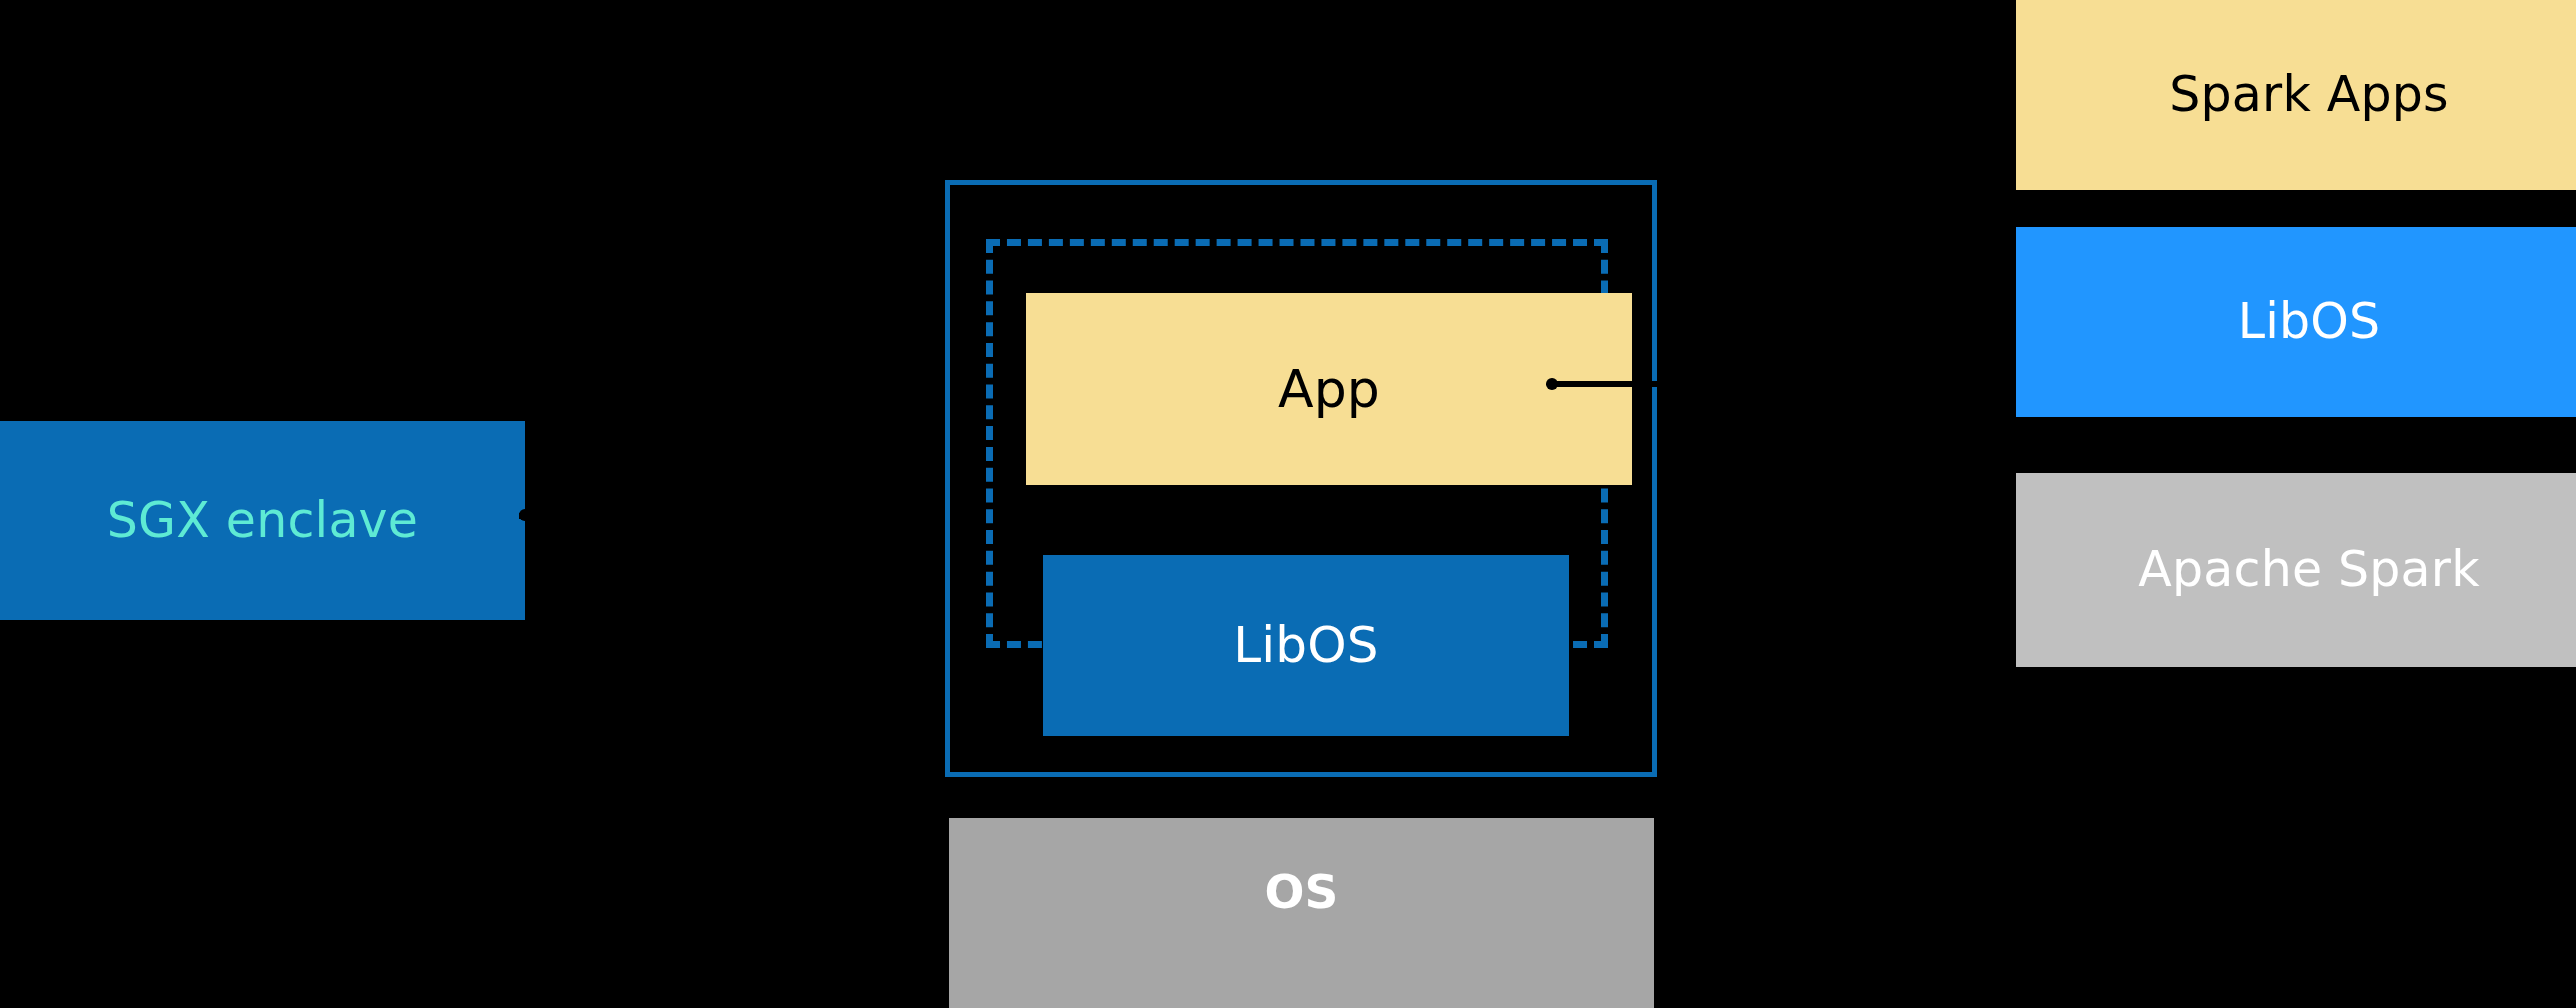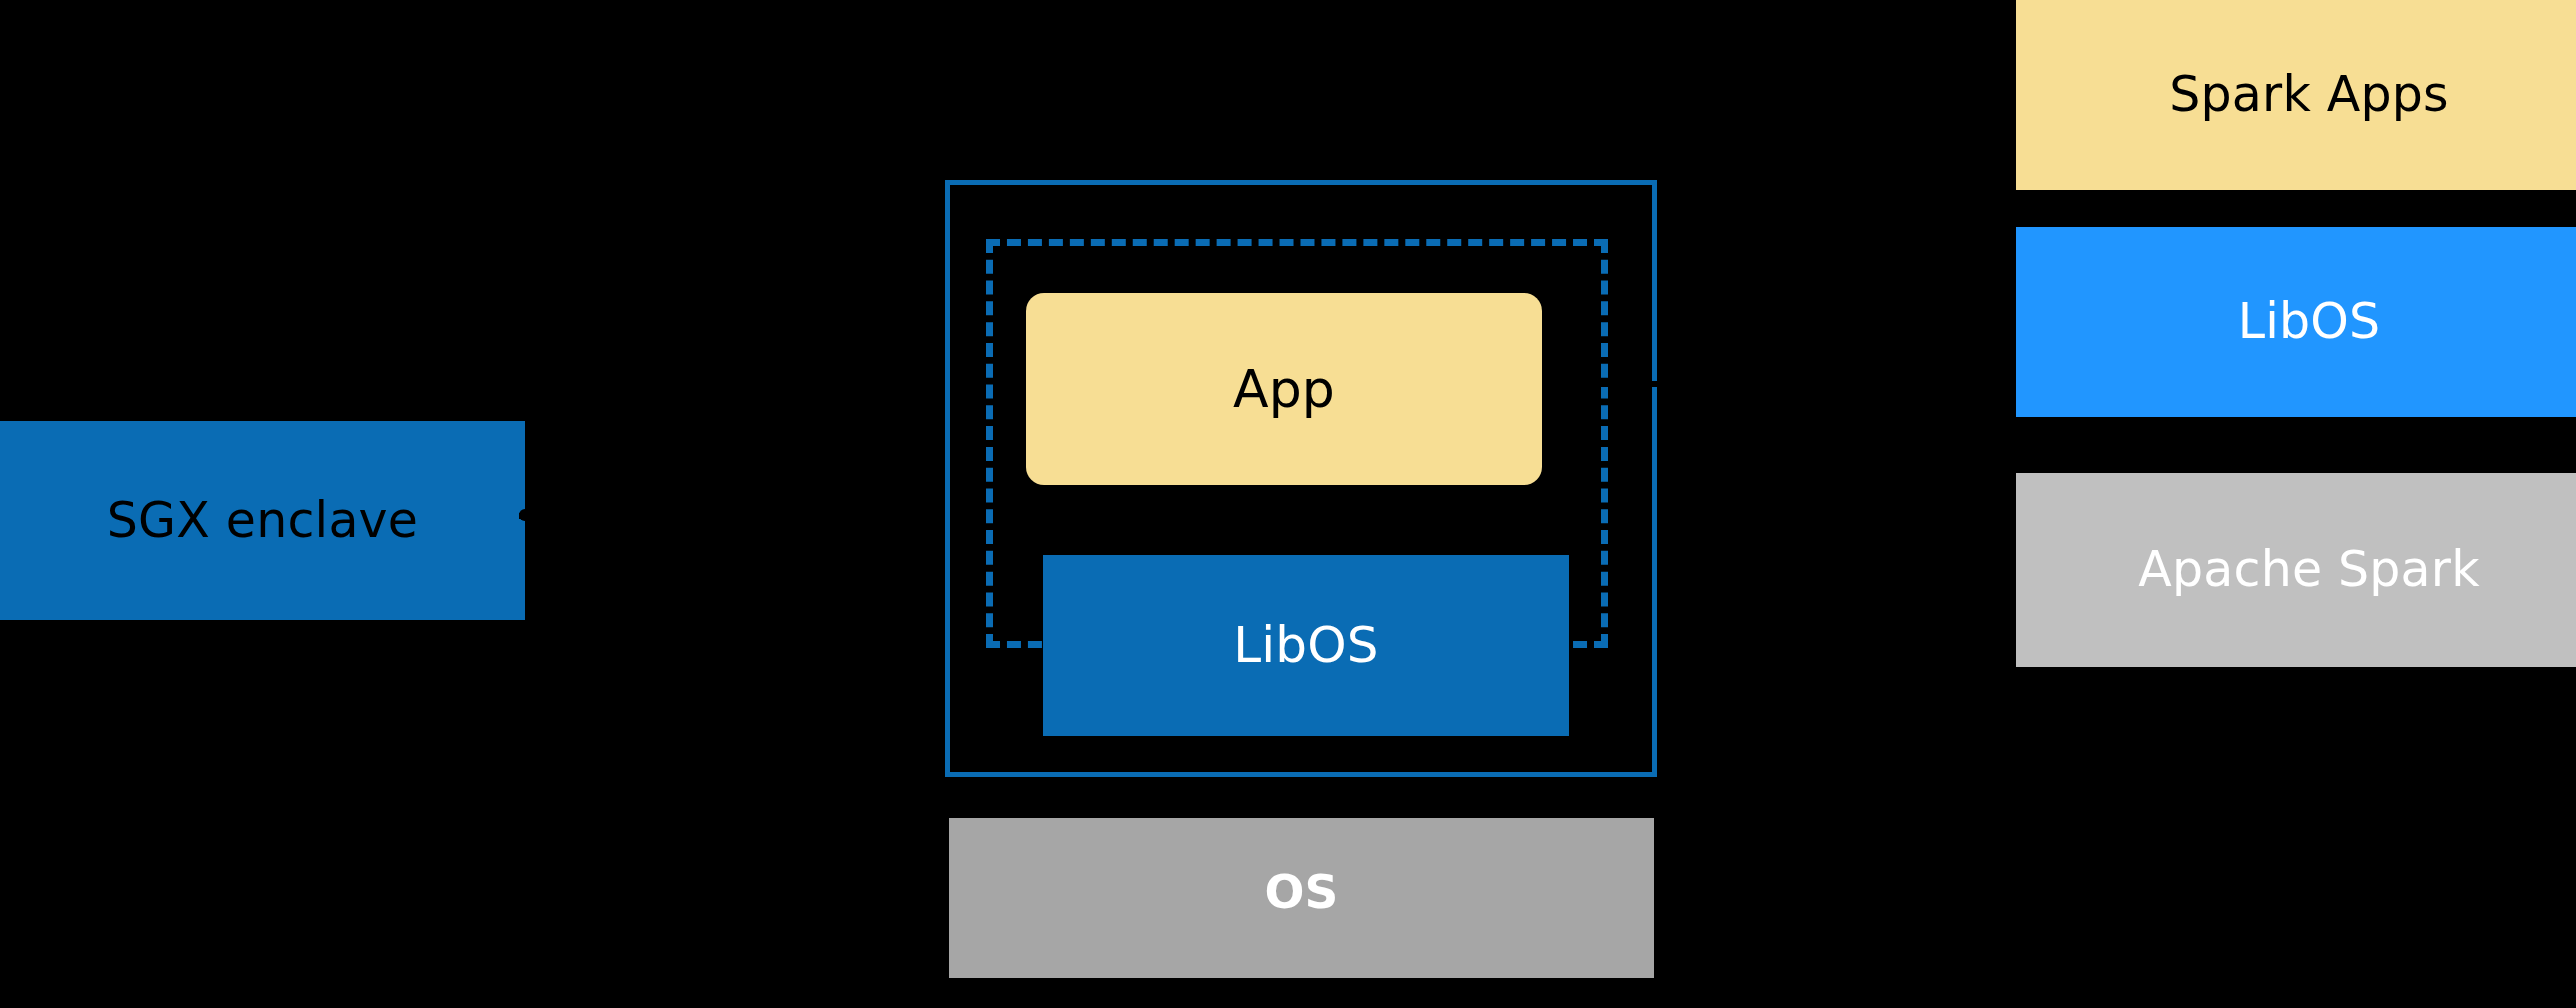--- a/index.html
+++ b/index.html
@@ -35,21 +35,21 @@
     display: block;
   }
 
   
   #sgx-enclave {
     left: 0px;
     top: 421px;
     width: 525px;
     height: 199px;
     background: #0A6CB4;
-    color: #000000;
+    color: #5eead4;
     font-size: 49px;
     font-weight: 400;
   }
 
   
   #enclave-outline {
     position: absolute;
     left: 945px;
     top: 180px;
     width: 712px;
@@ -68,48 +68,47 @@
     height: 409px;
     border: 7.5px dashed #0A6CB4;
     box-sizing: border-box;
     background: transparent;
   }
 
   
   #app-box {
     left: 1026px;
     top: 293px;
-    width: 516px;
+    width: 606px;
     height: 192px;
     background: #F7DE94;
     color: #000000;
     font-size: 52px;
     font-weight: 400;
-    border-radius: 18px;
   }
 
   
   #libos-box {
     left: 1035px;
     top: 555px;
     width: 526px;
     height: 181px;
     background: #0A6CB4;
     color: #FFFFFF;
     font-size: 50px;
     font-weight: 400;
     margin-left: 8px;
   }
 
   
   #os-box {
     left: 949px;
     top: 818px;
     width: 705px;
-    height: 160px;
+    height: 190px;
     background: #A6A6A6;
     color: #FFFFFF;
     font-size: 47px;
     font-weight: 700;
     align-items: flex-start;
     padding-top: 49px;
   }
 
   
   #user-apps-box {

